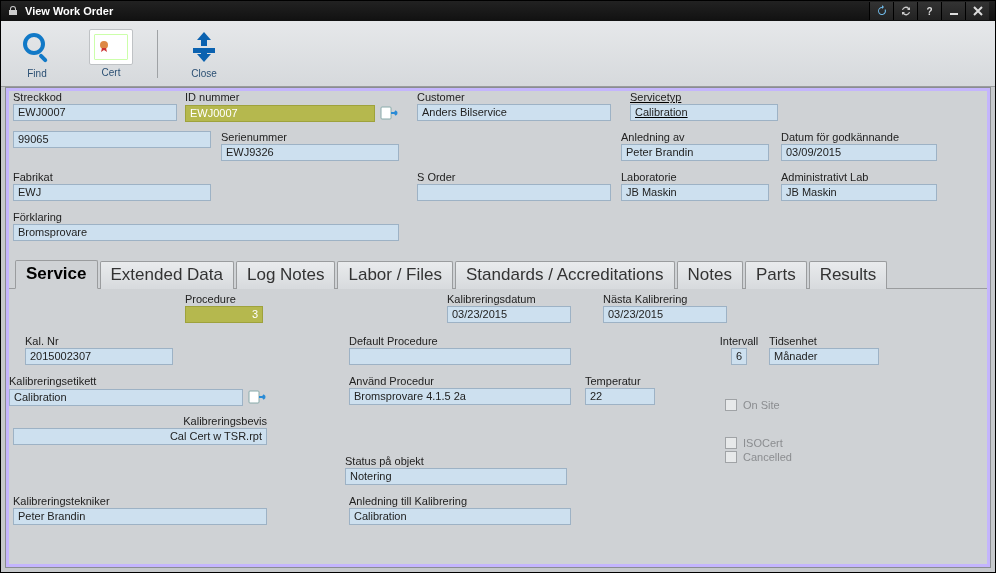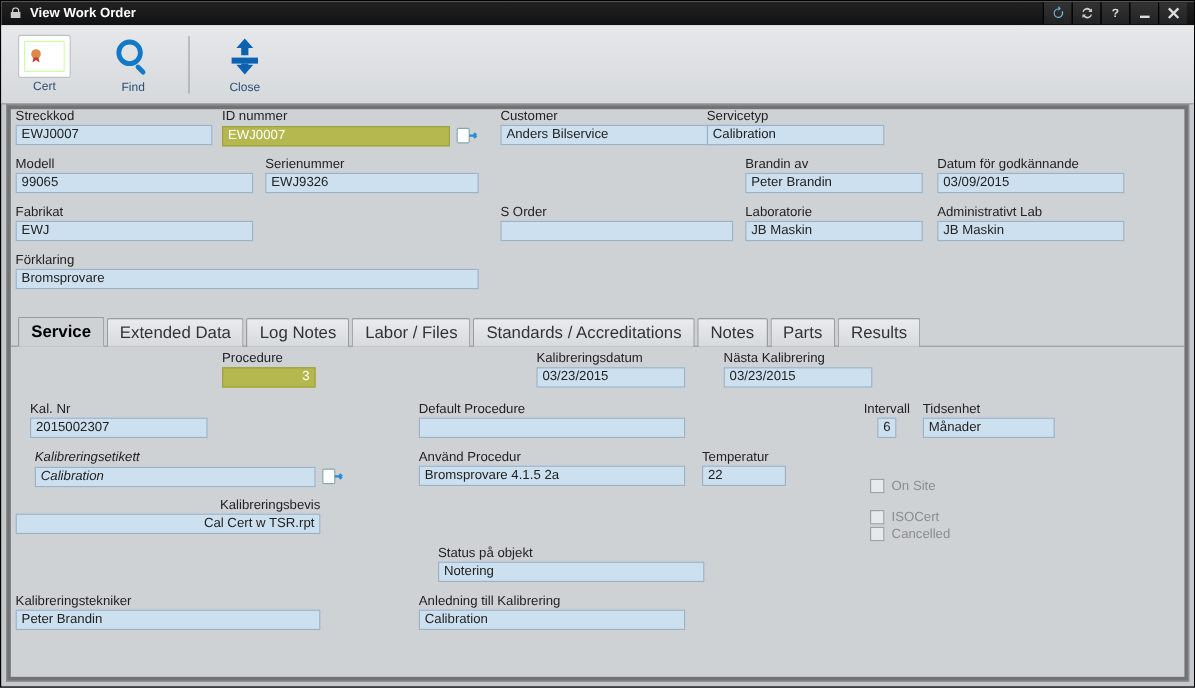--- a/index.html
+++ b/index.html
@@ -8,30 +8,30 @@
   .titlebar { height:20px; background:linear-gradient(#222,#111); color:#fff; font-size:11px; font-weight:bold; display:flex; align-items:center; padding:0 6px; }
   .titlebar .lock { width:12px; height:12px; margin-right:6px; display:inline-flex; align-items:center; justify-content:center;}
   .titlebar .spacer { flex:1; }
   .titlebar .win-ctrl { display:flex; gap:0; }
   .titlebar .win-btn { width:24px; height:18px; background:linear-gradient(#333,#222); border-left:1px solid #000; display:flex; align-items:center; justify-content:center; cursor:pointer;}
   .titlebar .win-btn svg, .titlebar .win-btn span { color:#ddd; fill:#ddd; font-size:10px;}
   .toolbar { height:66px; background:linear-gradient(#e6e8ea,#d6d9dc); border-bottom:1px solid #9a9c9e; display:flex; align-items:center; padding:4px 8px; gap:18px;}
   .tool-item { width:56px; display:flex; flex-direction:column; align-items:center; font-size:10px; color:#2b4f73; cursor:pointer; gap:2px;}
   .tool-item .tool-icon { width:38px; height:38px; display:flex; align-items:center; justify-content:center; }
   .tool-sep { width:1px; height:48px; background:#9fa2a5; }
-  .body-area { position:absolute; left:4px; right:4px; top:86px; bottom:4px; border:1px solid #8a8d90; background:#737373; padding:6px;}
+  .body-area { position:absolute; left:4px; right:4px; top:86px; bottom:4px; border:1px solid #8a8d90; background:#c4b5fd; padding:6px;}
   .body-inner { position:absolute; left:3px; right:3px; top:3px; bottom:3px; background:#cfd2d5; }
   .fld-label { font-size:11px; color:#222; line-height:12px; margin-bottom:1px; white-space:nowrap;}
   .fld-input { height:17px; background:#cde0ef; border:1px solid #9db2c5; font-size:11px; padding:0 4px; line-height:15px; color:#222; overflow:hidden; white-space:nowrap;}
   .fld-input.olive { background:#b5b84e; border-color:#9ea23c; color:#fff; }
   .fld-input.olive-r { text-align:right; }
   .field { display:flex; flex-direction:column; }
   .icon-btn { width:20px; height:18px; display:inline-flex; align-items:center; justify-content:center; cursor:pointer; }
   .tabs { display:flex; align-items:flex-end; padding:0 6px; border-bottom:1px solid #9a9c9e; height:24px; gap:2px; margin-top:4px;}
-  .tab { font-size:14px; padding:3px 10px 4px 10px; background:linear-gradient(#e9ebed,#d7dadd); border:1px solid #9a9c9e; border-bottom:none; border-radius:2px 2px 0 0; color:#333; cursor:pointer; position:relative; top:1px;}
+  .tab { font-size:17px; padding:3px 10px 4px 10px; background:linear-gradient(#e9ebed,#d7dadd); border:1px solid #9a9c9e; border-bottom:none; border-radius:2px 2px 0 0; color:#333; cursor:pointer; position:relative; top:1px;}
   .tab.active { background:#cfd2d5; font-weight:bold; color:#000; border-bottom:1px solid #cfd2d5; top:1px;}
   .tab-body { padding:6px 8px 8px 8px; position:relative;}
   .cb-row { display:flex; align-items:center; gap:6px; font-size:11px; color:#8b8d90; }
   .cb-box { width:12px; height:12px; border:1px solid #a0a3a6; background:#e7e9ea; }
   
   .hdr { position:relative; padding:2px 6px 4px 6px; }
   .hdr .field { position:absolute; }
   .with-icon { display:flex; align-items:flex-end; gap:4px;}
   .with-icon .fld-input { flex:0 0 auto;}
 </style>
@@ -71,37 +71,37 @@
       <div class="win-btn">
           <svg width="10" height="10">
             <path d="M1 1l8 8M9 1l-8 8" stroke="#ddd" stroke-width="2"></path>
           </svg>
         </div>
     </div>
   </div>
 
   <div class="toolbar">
     <div class="tool-item">
+      <div class="tool-icon">
+        <svg width="34" height="34" viewBox="0 0 34 34">
+            <circle cx="14" cy="14" r="9" fill="none" stroke="#1179c7" stroke-width="4"></circle>
+            <rect x="21" y="23" width="10" height="4" rx="2" transform="rotate(45 21 23)" fill="#1179c7"></rect>
+          </svg>
+      </div>
+      <span>Find</span>
+    </div>
+    <div class="tool-item">
       <div class="tool-icon" style="border:1px solid #bfc2c5; background:#fff; width:44px; height:36px; border-radius:2px; position:relative;">
         <div style="position:absolute; left:4px; top:4px; right:4px; bottom:4px; border:1px solid #cfa; border-radius:1px;"></div>
         <svg style="position:absolute; left:8px; top:10px;" width="12" height="12">
             <circle cx="6" cy="5" r="4" fill="#d84"></circle>
             <path d="M4 8l-1 4 3-2 3 2-1-4" fill="#c33"></path>
           </svg>
       </div>
       <span>Cert</span>
-    </div>
-    <div class="tool-item">
-      <div class="tool-icon">
-        <svg width="34" height="34" viewBox="0 0 34 34">
-            <circle cx="14" cy="14" r="9" fill="none" stroke="#1179c7" stroke-width="4"></circle>
-            <rect x="21" y="23" width="10" height="4" rx="2" transform="rotate(45 21 23)" fill="#1179c7"></rect>
-          </svg>
-      </div>
-      <span>Find</span>
     </div>
     <div class="tool-sep"></div>
     <div class="tool-item">
       <div class="tool-icon">
         <svg width="30" height="34" viewBox="0 0 30 34">
             <path d="M15 2l-7 8h4v6h6v-6h4z" fill="#0b62b0"></path>
             <rect x="4" y="18" width="22" height="5" fill="#0b62b0"></rect>
             <path d="M15 32l-7-8h4v-1h6v1h4z" fill="#0b62b0"></path>
           </svg>
       </div>
@@ -127,35 +127,34 @@
                   <rect x="1" y="2" width="10" height="12" rx="1" fill="#fff" stroke="#8aa"></rect>
                   <path d="M11 8h6m0 0l-2-2m2 2l-2 2" stroke="#2a8bd6" stroke-width="2" fill="none"></path>
                 </svg>
           </span>
         </div>
       </div>
       <div class="field" style="left:408px; top:0px; width:194px;">
         <div class="fld-label">Customer</div>
         <div class="fld-input">Anders Bilservice</div>
       </div>
-      <div class="field" style="left:580px; top:0px; width:148px;">
+      <div class="field" style="left:621px; top:0px; width:148px;text-decoration:underline;">
         <div class="fld-label">Servicetyp</div>
         <div class="fld-input">Calibration</div>
       </div>
 
       <div class="field" style="left:4px; top:40px; width:198px;">
-        <div class="fld-label">Modell</div>
         <div class="fld-input">99065</div>
       </div>
       <div class="field" style="left:212px; top:40px; width:178px;">
         <div class="fld-label">Serienummer</div>
         <div class="fld-input">EWJ9326</div>
       </div>
       <div class="field" style="left:612px; top:40px; width:148px;">
-        <div class="fld-label">Brandin av</div>
+        <div class="fld-label">Anledning av</div>
         <div class="fld-input">Peter Brandin</div>
       </div>
       <div class="field" style="left:772px; top:40px; width:156px;justify-content:flex-end;">
         <div class="fld-label">Datum för godkännande</div>
         <div class="fld-input">03/09/2015</div>
       </div>
 
       <div class="field" style="left:408px; top:80px; width:194px;">
         <div class="fld-label">S Order</div>
         <div class="fld-input"></div>
@@ -217,21 +216,21 @@
 
       <div class="field" style="position:absolute; left:710px; top:46px; width:40px;align-items:center;">
         <div class="fld-label">Intervall</div>
         <div class="fld-input">6</div>
       </div>
       <div class="field" style="position:absolute; left:760px; top:46px; width:110px;">
         <div class="fld-label">Tidsenhet</div>
         <div class="fld-input">Månader</div>
       </div>
 
-      <div class="field" style="position:absolute; left:20px; top:86px; width:260px;font-style:italic;">
+      <div class="field" style="position:absolute; left:0; top:86px; width:260px;">
         <div class="fld-label">Kalibreringsetikett</div>
         <div class="with-icon">
           <div class="fld-input" style="width:234px;">Calibration</div>
           <span class="icon-btn">
             <svg width="18" height="16" viewBox="0 0 18 16">
                   <rect x="1" y="2" width="10" height="12" rx="1" fill="#fff" stroke="#8aa"></rect>
                   <path d="M11 8h6m0 0l-2-2m2 2l-2 2" stroke="#2a8bd6" stroke-width="2" fill="none"></path>
                 </svg>
           </span>
         </div>
@@ -240,21 +239,21 @@
       <div class="field" style="position:absolute; left:340px; top:86px; width:222px;">
         <div class="fld-label">Använd Procedur</div>
         <div class="fld-input">Bromsprovare 4.1.5 2a</div>
       </div>
 
       <div class="field" style="position:absolute; left:576px; top:86px; width:70px;">
         <div class="fld-label">Temperatur</div>
         <div class="fld-input">22</div>
       </div>
 
-      <div style="position:absolute; left:716px; top:110px; display:flex; flex-direction:column; gap:14px;">
+      <div style="position:absolute; left:716px; top:110px; display:flex; flex-direction:column; gap:26px;">
         <div class="cb-row">
           <div class="cb-box"></div>
           <span>On Site</span>
         </div>
         <div style="display:flex; flex-direction:column; gap:2px;">
           <div class="cb-row">
             <div class="cb-box"></div>
             <span>ISOCert</span>
           </div>
           <div class="cb-row">
@@ -262,21 +261,21 @@
             <span>Cancelled</span>
           </div>
         </div>
       </div>
 
       <div class="field" style="position:absolute; left:4px; top:126px; width:254px;text-align:right;">
         <div class="fld-label">Kalibreringsbevis</div>
         <div class="fld-input">Cal Cert w TSR.rpt</div>
       </div>
 
-      <div class="field" style="position:absolute; left:356px; top:166px; width:222px;">
+      <div class="field" style="position:absolute; left:336px; top:166px; width:222px;">
         <div class="fld-label">Status på objekt</div>
         <div class="fld-input">Notering</div>
       </div>
 
       <div class="field" style="position:absolute; left:4px; top:206px; width:254px;">
         <div class="fld-label">Kalibreringstekniker</div>
         <div class="fld-input">Peter Brandin</div>
       </div>
 
       <div class="field" style="position:absolute; left:340px; top:206px; width:222px;">

